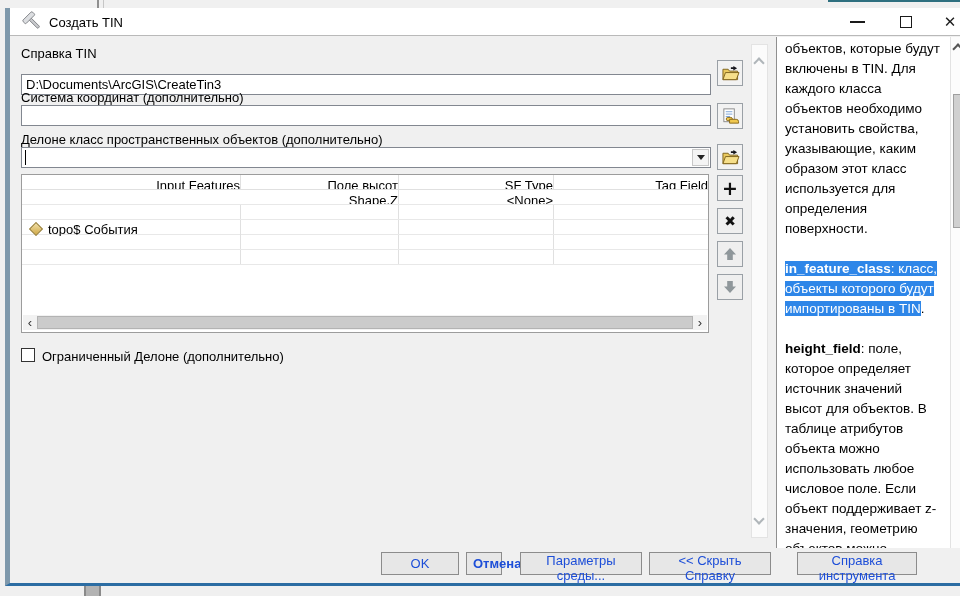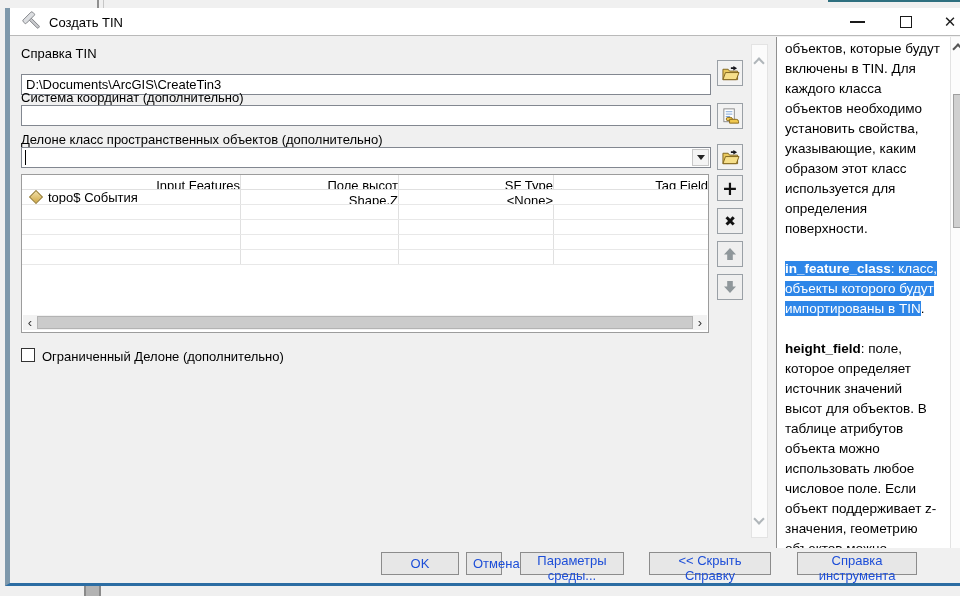--- a/index.html
+++ b/index.html
@@ -55,21 +55,21 @@
   .caret { position: absolute; left: 3px; top: 2px; width: 1px; height: 15px; background: #000; }
   .combo-btn { position: absolute; right: 1px; top: 1px; width: 17px; height: 17px; background: #f4f4f4; border: 1px solid #c8c8c8; display: flex; align-items: center; justify-content: center; padding:0; }
   .tri-down { width: 0; height: 0; border-left: 4px solid transparent; border-right: 4px solid transparent; border-top: 5px solid #222; }
 
   
   .ftable { position: absolute; left: 11px; top: 166px; width: 688px; height: 159px; background: #fff; border: 1px solid #9c9c9c; overflow: hidden; }
   .trow { display: flex; height: 15px; border-bottom: 1px solid #e8e8e8; text-align: right; }
   .trow.header { border-bottom: 1px solid #e0e0e0; }
   .tcell { padding: 3px 0 0 7px; font-size: 13px; white-space: nowrap; overflow: hidden; border-right: 1px solid #e0e0e0; height: 100%; }
   .c0 { width: 219px; } .c1 { width: 158px; } .c2 { width: 155px; } .c3 { width: 154px; border-right: none; }
-  .cell-with-icon { display: flex; align-items: center; gap: 4px; padding-top: 0; }
+  .cell-with-icon { display: flex; align-items: center; gap: 4px; padding-top: 0; margin-top: 32px; }
   .diamond { width: 10px; height: 10px; transform: rotate(45deg); background: linear-gradient(135deg,#f2e0a8,#cfa845); border: 1px solid #8f7324; flex: 0 0 auto; margin: 0 3px 0 2px; }
 
   .hscroll { position: absolute; left: 1px; bottom: 2px; height: 15px; width: 684px; background: #f2f2f2; display: flex; align-items: center; }
   .hs-arrow { width: 14px; height: 15px; display: flex; align-items: center; justify-content: center; font-size: 13px; color: #333; background: #f2f2f2; border: none; padding: 0; }
   .hs-thumb { height: 13px; flex: 1; background: #cbcbcb; border: 1px solid #b3b3b3; }
 
   
   .side-btn {
     position: absolute; left: 707px; width: 26px; height: 26px;
     background: #efefef; border: 1px solid #9aa0a6;
@@ -246,18 +246,18 @@
       <p><span class="hl"><span class="param">in_feature_class</span><span>: класс, объекты которого будут импортированы в TIN</span></span><span>.</span></p>
       <p><span class="param">height_field</span><span>: поле, которое определяет источник значений высот для объектов. В таблице атрибутов объекта можно использовать любое числовое поле. Если объект поддерживает z-значения, геометрию объектов можно прочитать, выбрав опцию Shape.Z. Если высота не требуется, укажите ключевое слово &lt;None&gt;, чтобы создать объекты без Z значений, высота которых будет</span></p>
     </div>
     <div class="help-scroll">
       <span class="help-chev-up"></span>
       <div class="help-thumb"></div>
     </div>
   </div>
 
   <button class="footer-btn" style="left:371px; width:78px;">OK</button>
-  <button class="footer-btn" style="left:456px; width:36px;">Отмена</button>
-  <button class="footer-btn" style="left:510px; width:104px;">Параметры среды...</button>
+  <button class="footer-btn" style="left:456px; width:36px;font-weight:bold;">Отмена</button>
+  <button class="footer-btn" style="left:510px; width:122px;">Параметры среды...</button>
   <button class="footer-btn" style="left:639px; width:122px;">&lt;&lt; Скрыть Справку</button>
   <button class="footer-btn" style="left:787px; width:120px;">Справка инструмента</button>
 
 </div>
 
 </body></html>

